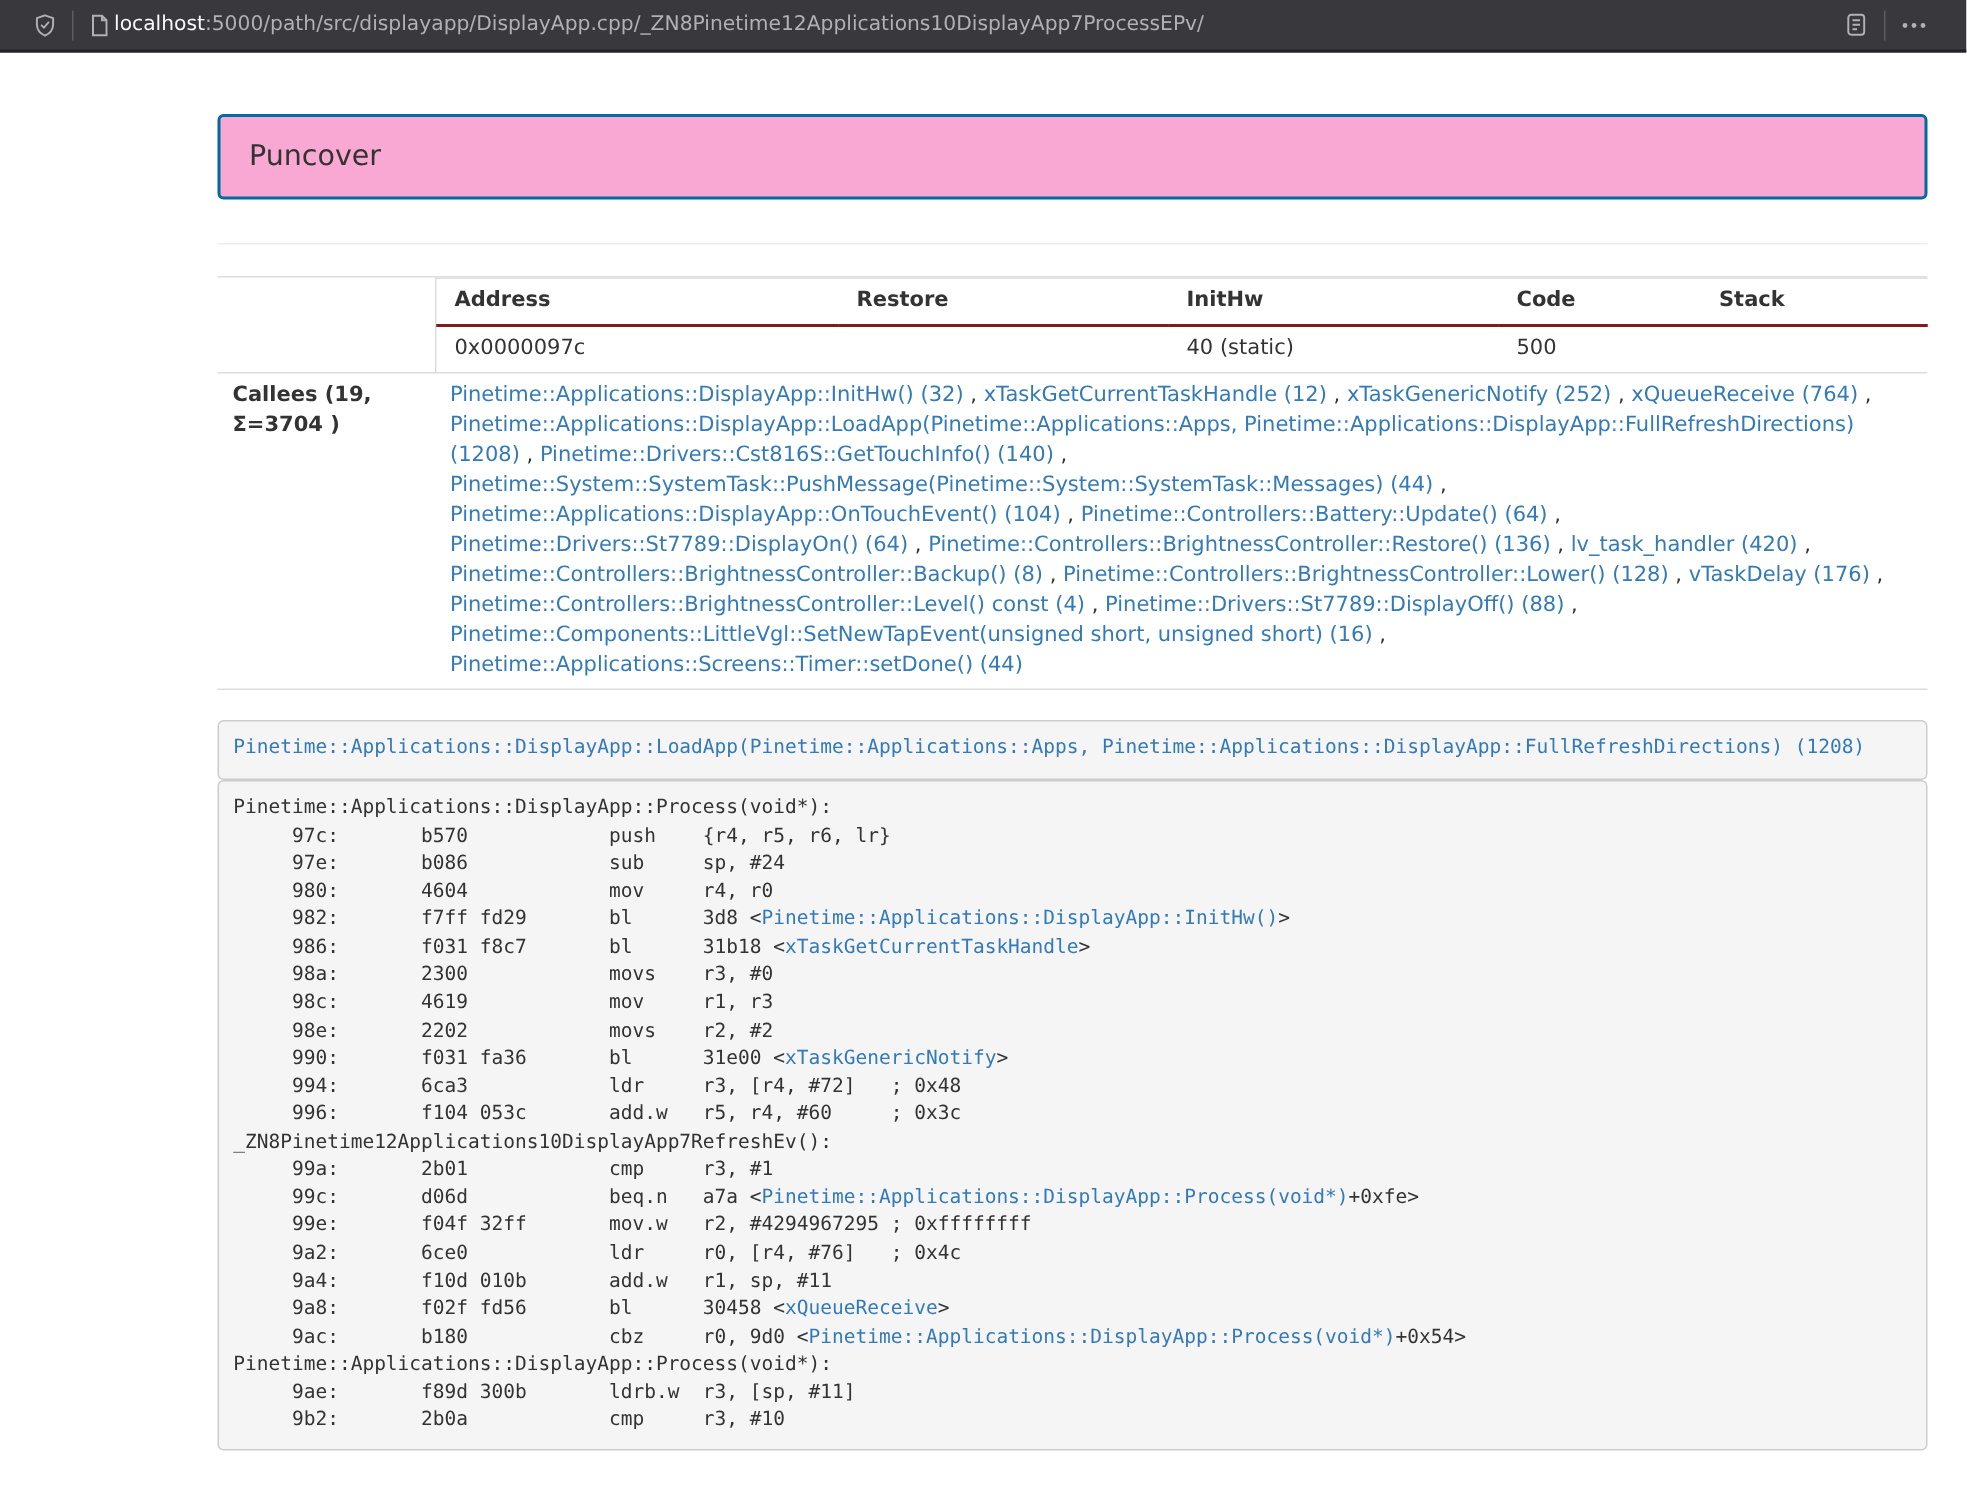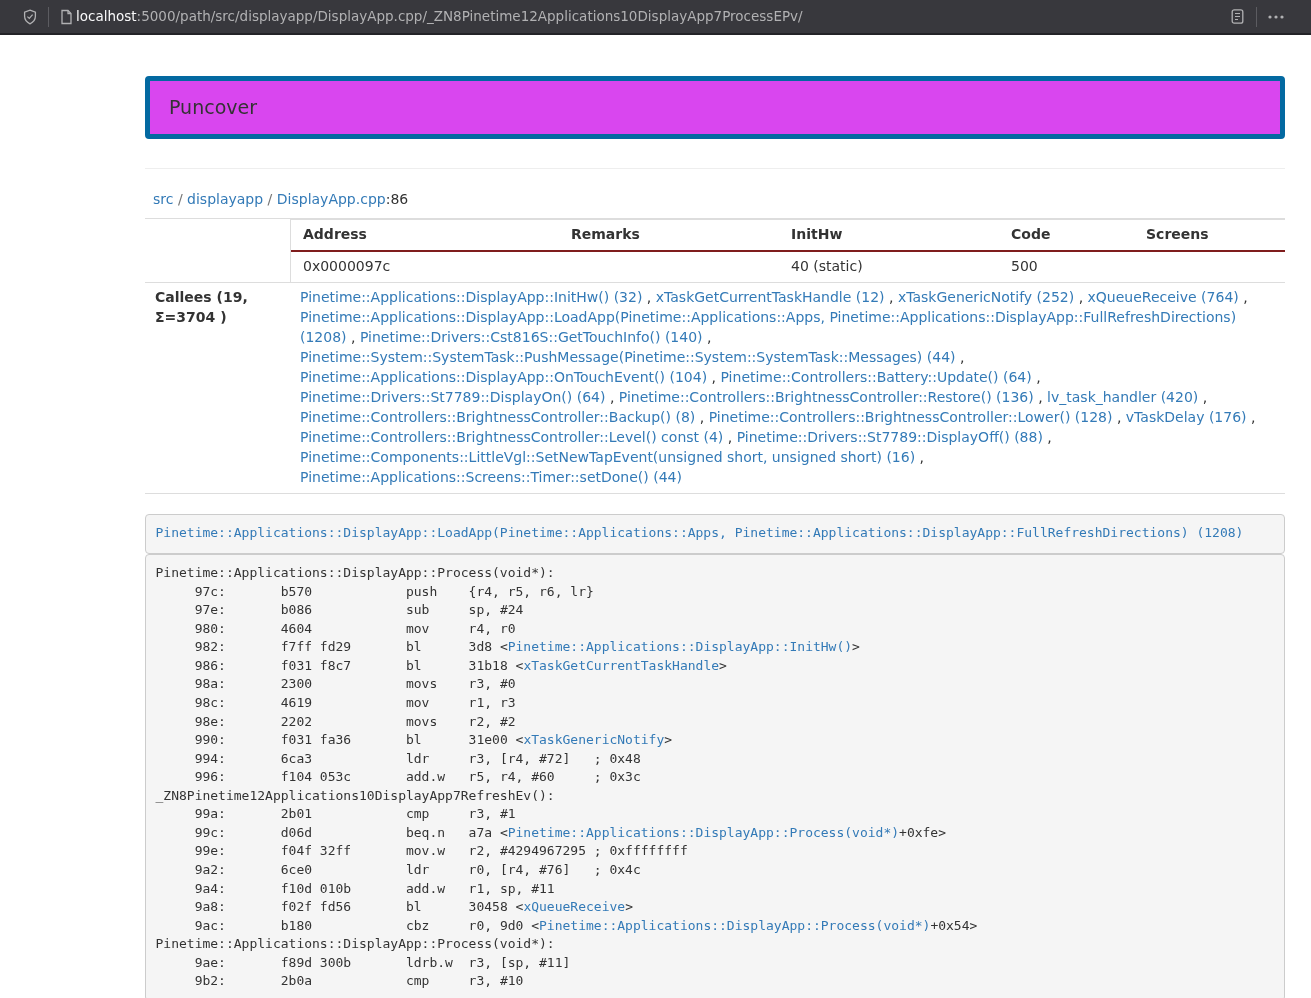--- a/index.html
+++ b/index.html
@@ -16,21 +16,21 @@
   }
   .chrome-sep{width:1px;height:20px;background:#5c5c61;margin:0 10px;flex:none;}
   .chrome-icon{display:flex;align-items:center;justify-content:center;flex:none;}
   .urlbar-text{font-size:13.5px;white-space:nowrap;overflow:hidden;margin-left:2px;}
   .url-host{color:#f9f9fa;}
   .url-rest{color:#b1b1b3;}
   .chrome-right{margin-left:auto;display:flex;align-items:center;}
   
   .container{width:1140px;margin-left:145px;padding-top:41px;box-sizing:border-box;}
   .well{
-    background:#d946ef;border:5px solid #0369a1;border-radius:4px;
+    background:#f9a8d4;border:2px solid #0369a1;border-radius:4px;
     padding:13px 19px;box-sizing:border-box;
   }
   .brand{font-size:19px;color:#333;text-decoration:none;}
   hr.rule{border:none;border-top:1px solid #eee;margin:29px 0 21px 0;}
   .breadcrumb{margin:0 0 8px 0;padding:0 0 0 8px;height:20px;}
   .bc-sep{color:#777;}
   .bc-suffix{color:#333;}
   
   .ftable{border-top:1px solid #ddd;border-bottom:1px solid #ddd;margin-bottom:20px;}
   .trow{display:grid;grid-template-columns:145px 1fr;}
@@ -94,43 +94,42 @@
 </div>
 
 <div class="container">
 
   <div class="well">
     <a class="brand" href="#">Puncover</a>
   </div>
 
   <hr class="rule">
 
-  <div class="breadcrumb"><a class="link" href="#">src</a><span class="bc-sep"> / </span><a class="link" href="#">displayapp</a><span class="bc-sep"> / </span><a class="link" href="#">DisplayApp.cpp</a><span class="bc-suffix">:86</span></div>
 
   <div class="ftable">
 
 
     <div class="trow row-nested">
       <div class="cell-empty"></div>
       <div class="nested-wrap">
         <table class="stats">
           <colgroup>
             <col class="col-address">
               <col class="col-remarks">
               <col class="col-stack">
               <col class="col-code">
               <col>
           </colgroup>
           <thead>
               <tr>
                 <th>Address</th>
-                <th>Remarks</th>
+                <th>Restore</th>
                 <th>InitHw</th>
                 <th>Code</th>
-                <th>Screens</th>
+                <th>Stack</th>
               </tr>
             </thead>
           <tbody>
               <tr>
                 <td>0x0000097c</td>
                 <td></td>
                 <td>40 (static)</td>
                 <td>500</td>
                 <td></td>
               </tr>

